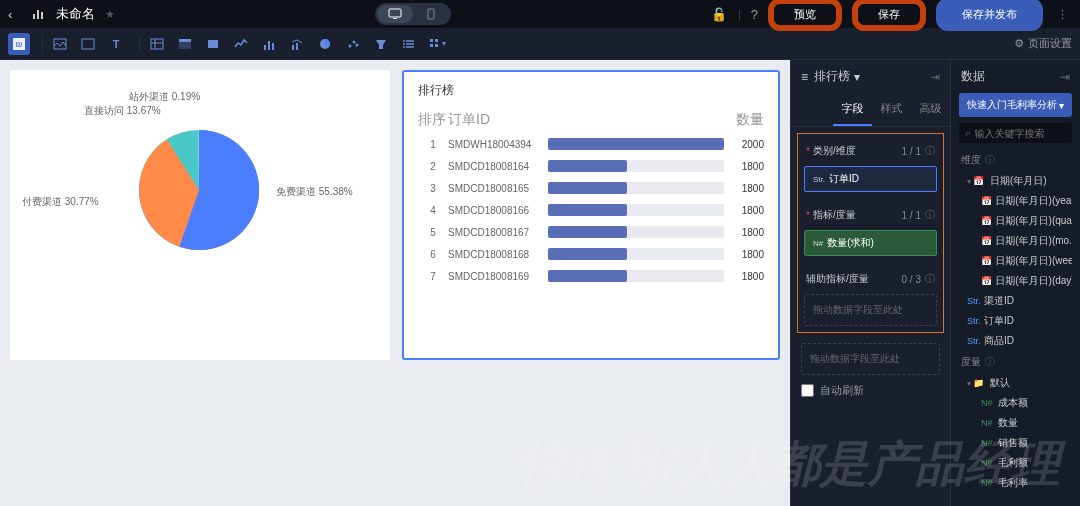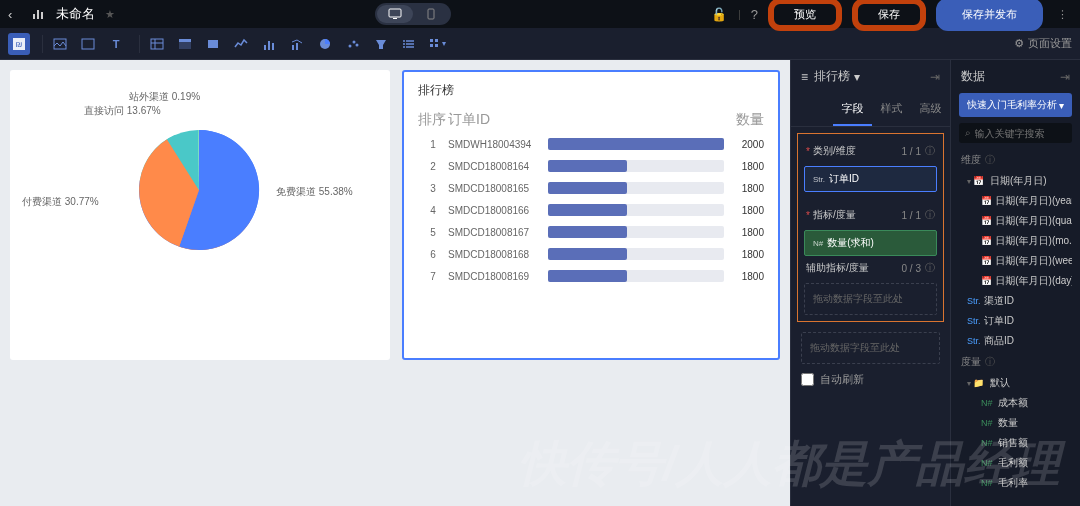--- a/index.html
+++ b/index.html
@@ -383,21 +383,21 @@
         <span class="req">*</span>
         <span>指标/度量</span>
         <span class="count">1 / 1</span>
         <span class="info">ⓘ</span>
       </div>
       <div class="field-chip meas">
         <span class="prefix">N#</span>
           <span>数量(求和)</span>
       </div>
 
-      <div class="section-head" style="margin-top:1px">
+      <div class="section-head" style="margin-top:12px">
         <span>辅助指标/度量</span>
         <span class="count">0 / 3</span>
         <span class="info">ⓘ</span>
       </div>
       <div class="drop-zone">拖动数据字段至此处</div>
     </div>
 
     <div class="config-outer">
       <div class="drop-zone">拖动数据字段至此处</div>
     </div>

